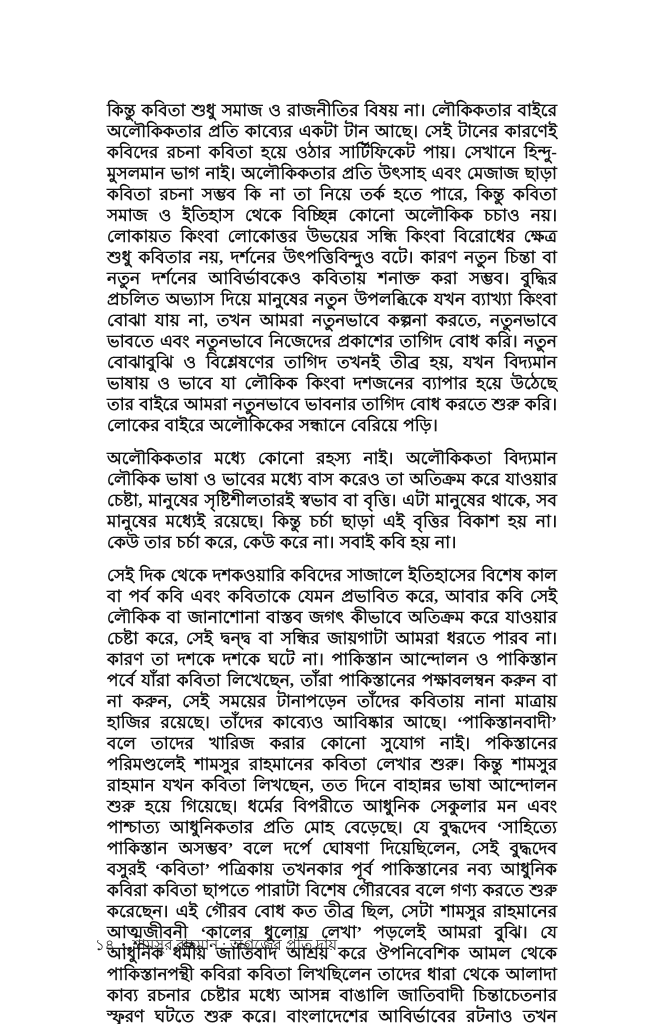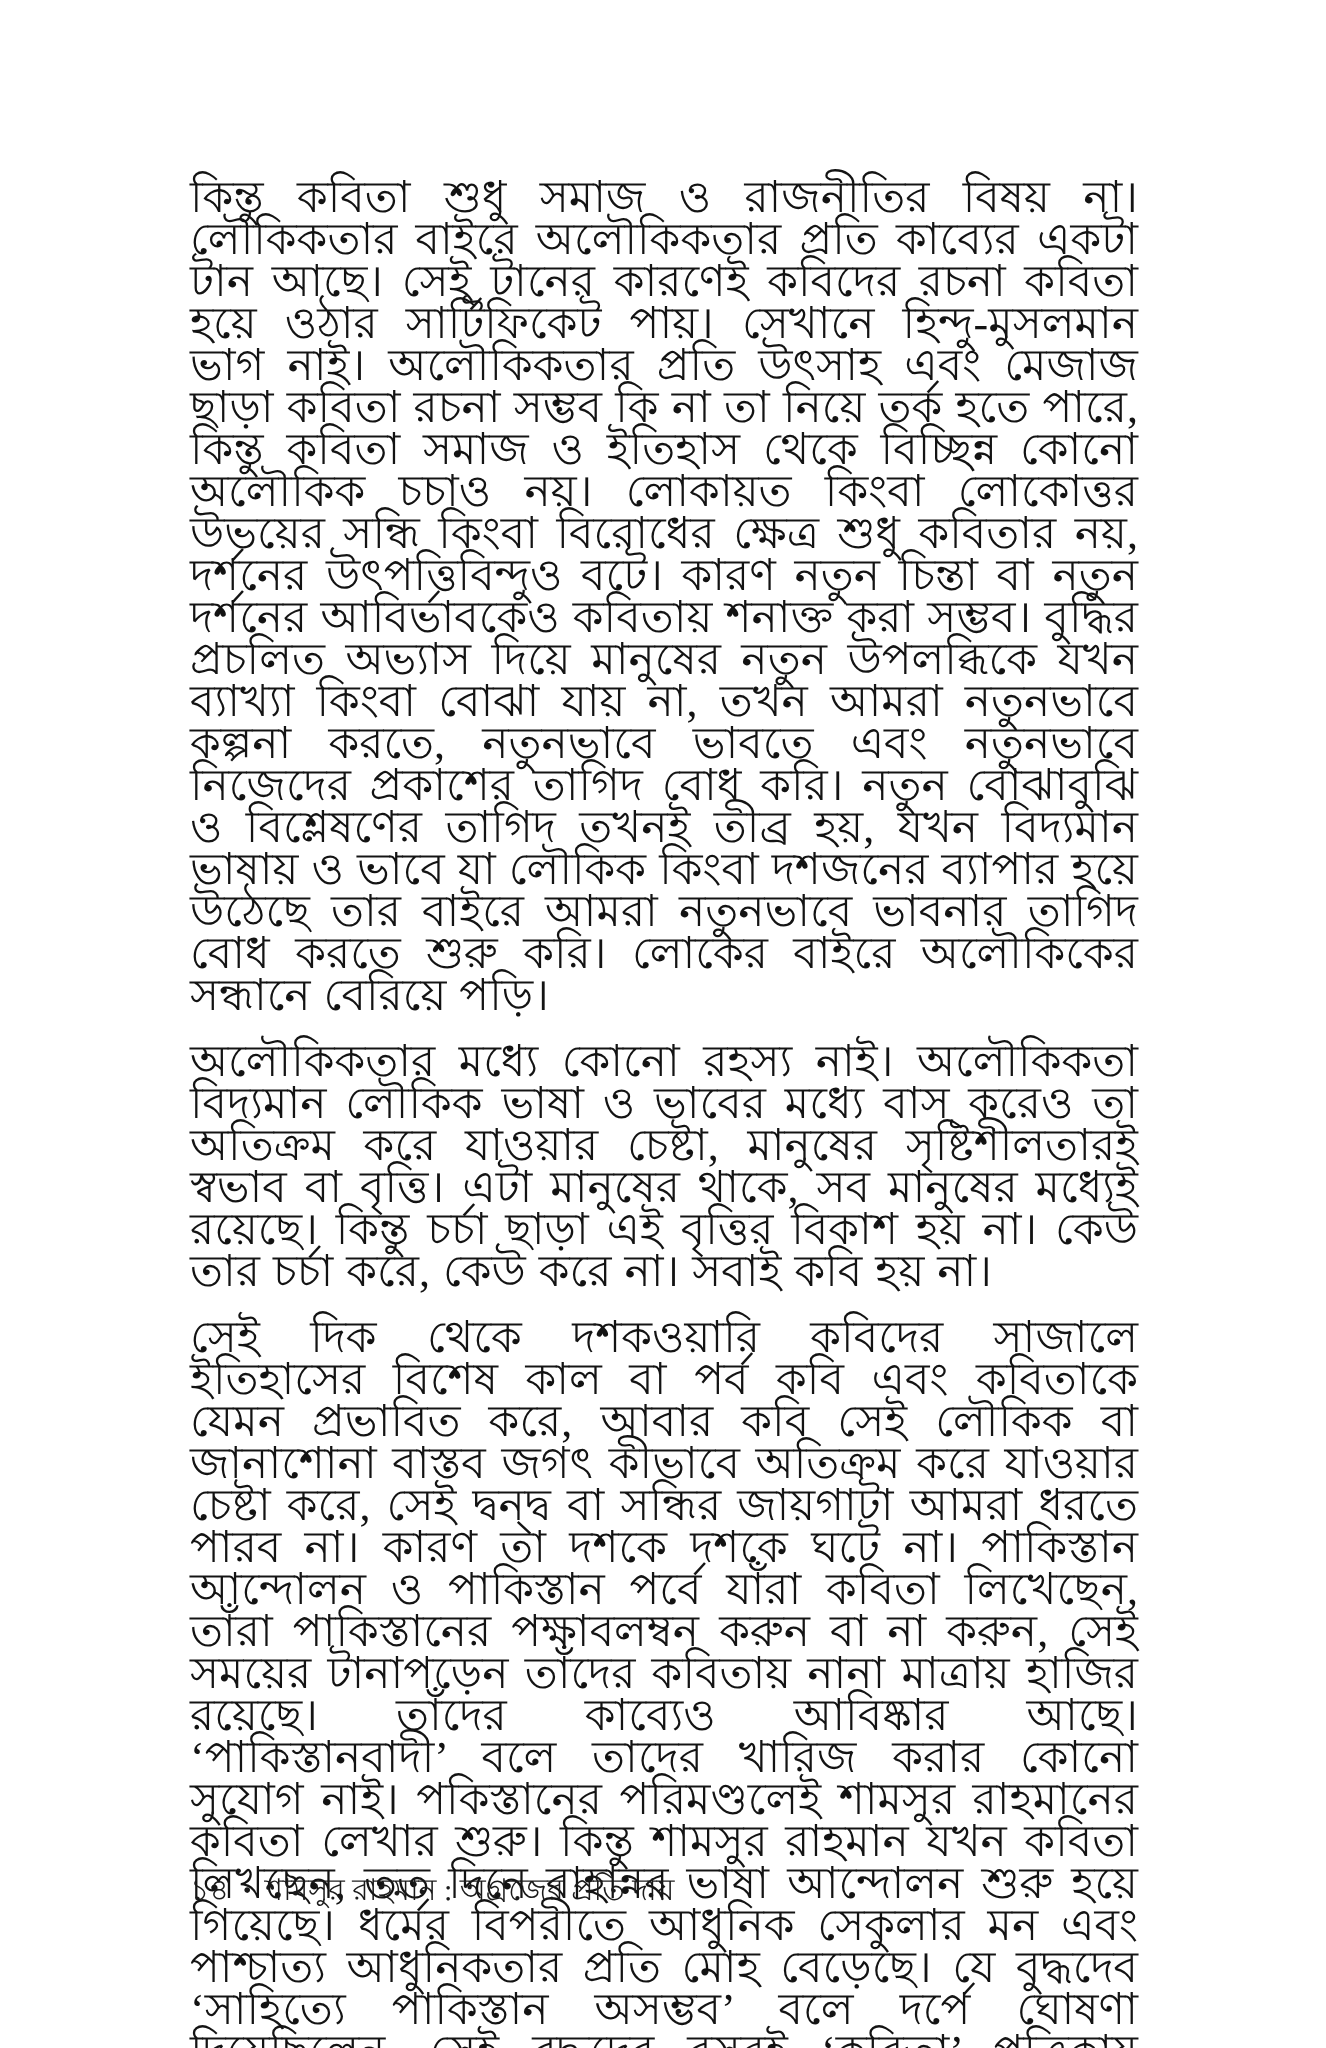--- a/index.html
+++ b/index.html
@@ -17,26 +17,27 @@
     font-family: "Liberation Serif", "DejaVu Serif", serif;
     overflow: hidden;
   }
   .text-block {
     position: absolute;
     left: 95px;
     top: 88px;
     width: 474px;
   }
   .text-block p {
-    margin: 0;
-    font-size: 22px;
+    margin: 12px;
+    font-size: 17px;
     line-height: 21px;
     text-align: justify;
     text-justify: inter-word;
     word-spacing: 1px;
+    font-weight: bold;
   }
   .text-block p + p {
     margin-top: 12px;
   }
   .page-footer {
     position: absolute;
     left: 95px;
     top: 936px;
     width: 474px;
     font-size: 15px;

